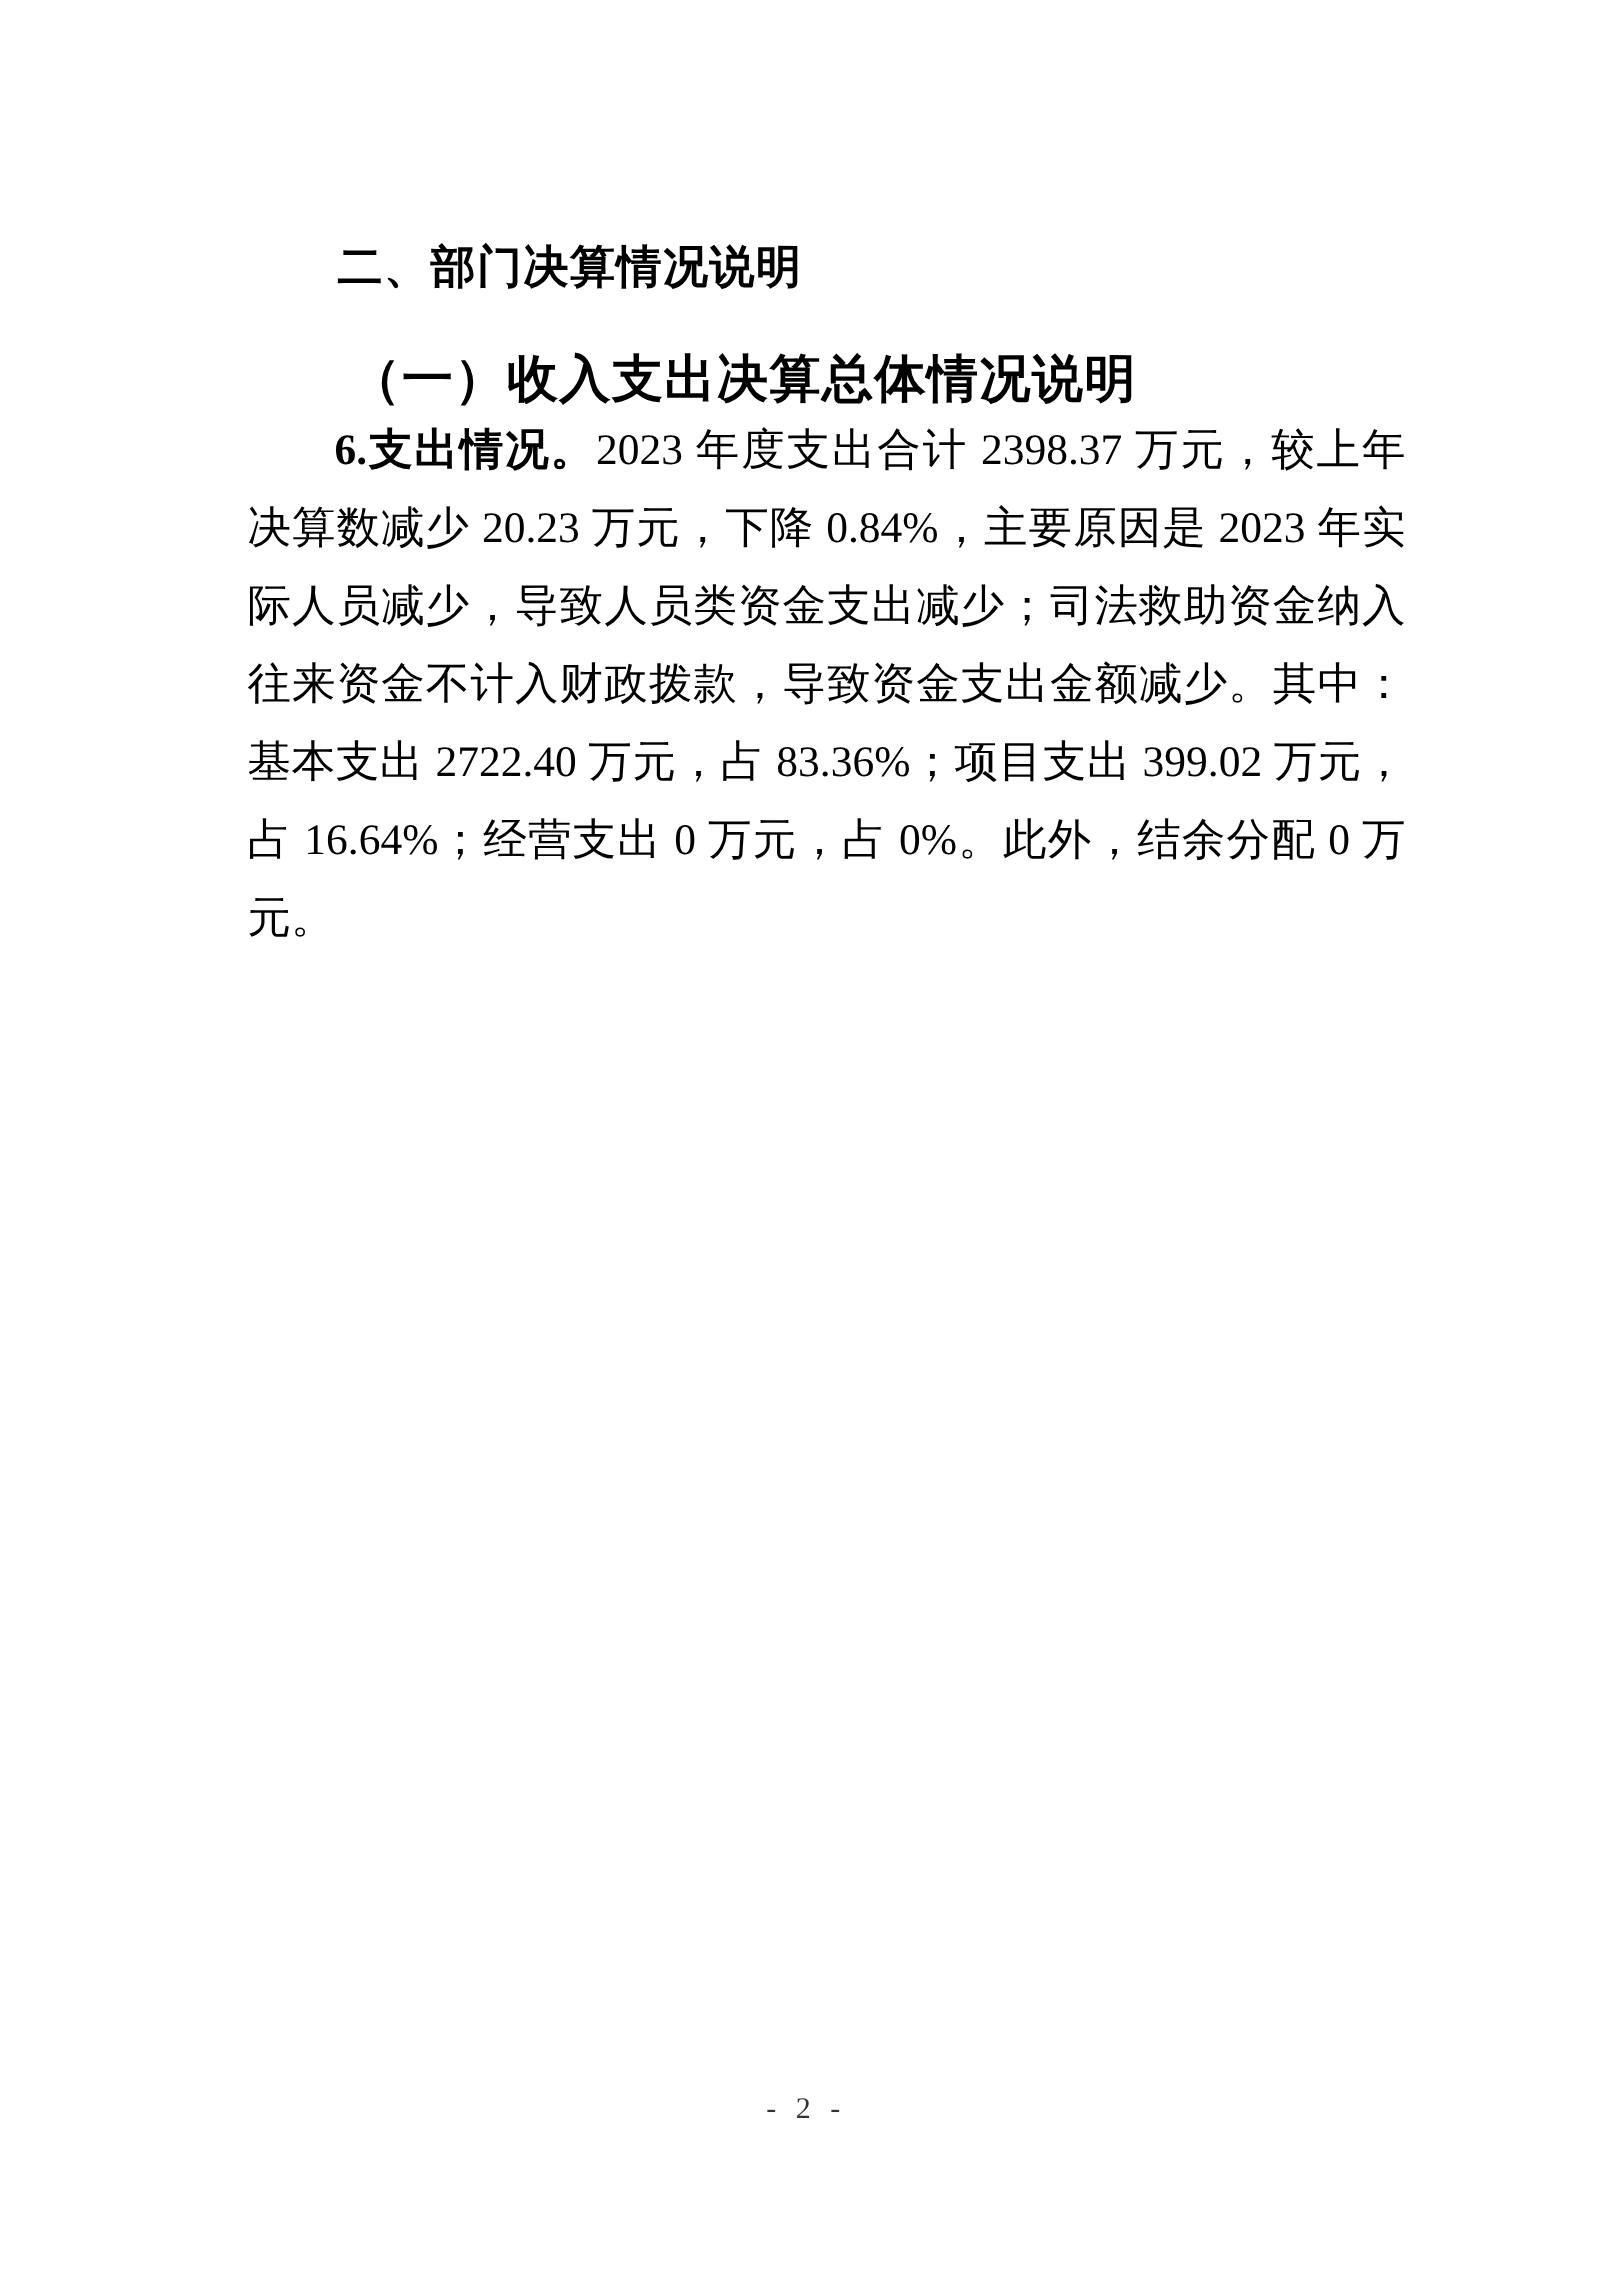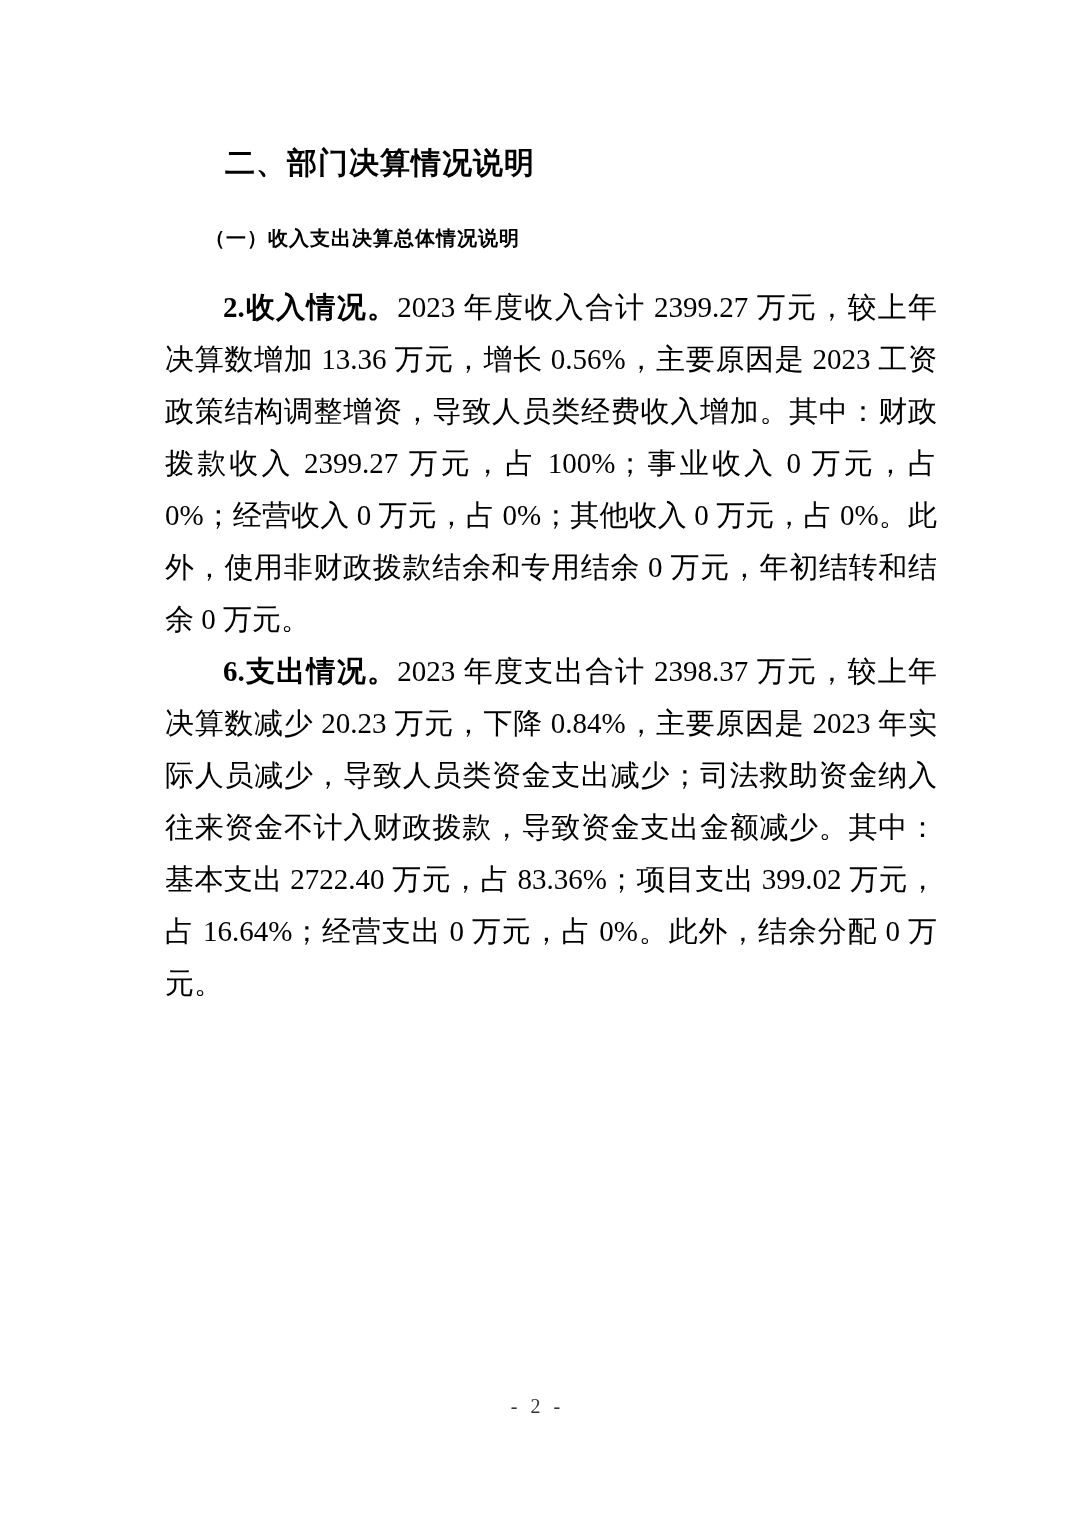--- a/index.html
+++ b/index.html
@@ -16,37 +16,37 @@
     color: #000000;
   }
   .page {
     position: absolute;
     inset: 0;
     background: #ffffff;
   }
   .content {
     position: absolute;
     left: 165px;
-    top: 143px;
+    top: 159px;
     width: 772px;
   }
   .h1 {
     margin: 0;
     font-family: "Liberation Sans", sans-serif;
     font-weight: bold;
     font-size: 30px;
     line-height: 40px;
     text-indent: 2em;
     letter-spacing: 1px;
   }
   .h2 {
     margin: 35px 0 0 0;
     font-family: "Liberation Serif", serif;
     font-weight: bold;
-    font-size: 20px;
+    font-size: 34px;
     line-height: 40px;
     text-indent: 2em;
     letter-spacing: 1px;
   }
   .para {
     margin: 0;
     font-size: 29px;
     line-height: 52px;
     text-indent: 2em;
     text-align: justify;
@@ -74,20 +74,19 @@
 <body>
 
 <div class="page">
   <div class="content">
 
     <h2 class="h1">二、部门决算情况说明</h2>
 
     <h3 class="h2">（一）收入支出决算总体情况说明</h3>
 
 
-    <p class="para para-2"><span class="lead">2.收入情况。</span><span>2023 年度收入合计 2399.27 万元，较上年决算数增加 13.36 万元，增长 0.56%，主要原因是 2023 工资政策结构调整增资，导致人员类经费收入增加。其中：财政拨款收入 2399.27 万元，占 100%；事业收入 0 万元，占 0%；经营收入 0 万元，占 0%；其他收入 0 万元，占 0%。此外，使用非财政拨款结余和专用结余 0 万元，年初结转和结余 0 万元。</span></p>
 
     <p class="para para-3"><span class="lead">6.支出情况。</span><span>2023 年度支出合计 2398.37 万元，较上年决算数减少 20.23 万元，下降 0.84%，主要原因是 2023 年实际人员减少，导致人员类资金支出减少；司法救助资金纳入往来资金不计入财政拨款，导致资金支出金额减少。其中：基本支出 2722.40 万元，占 83.36%；项目支出 399.02 万元，占 16.64%；经营支出 0 万元，占 0%。此外，结余分配 0 万元。</span></p>
 
   </div>
 
   <div class="page-number">- 2 -</div>
 </div>
 
 </body></html>

